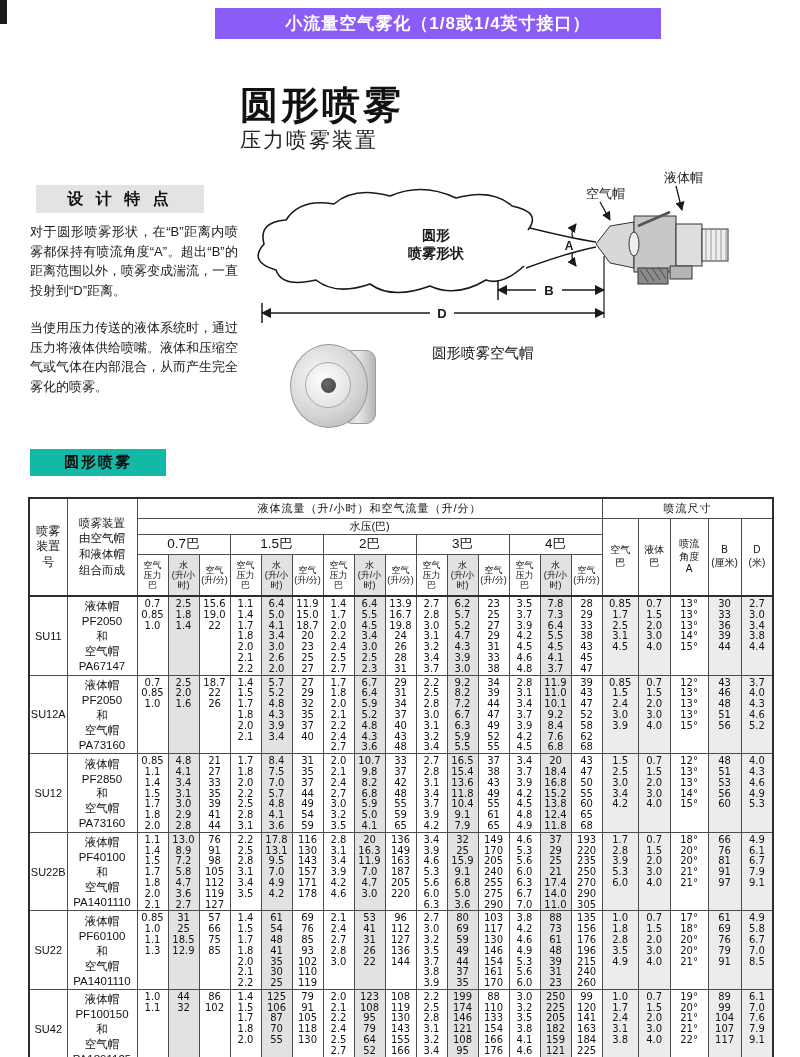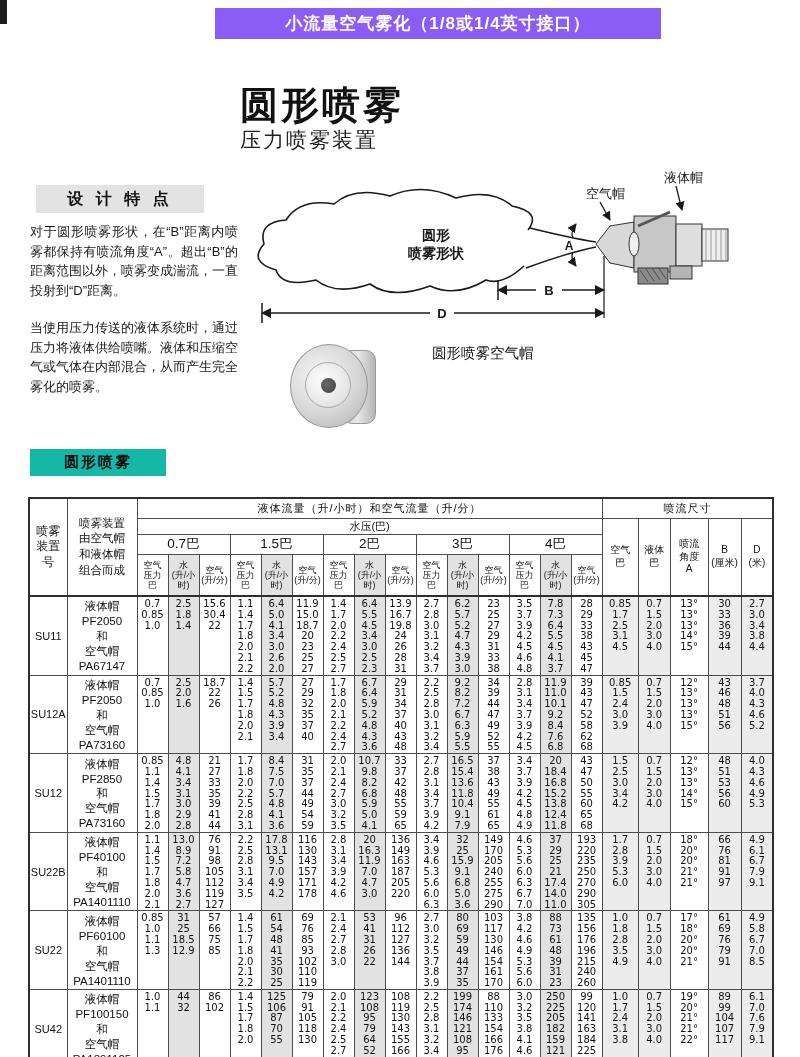--- a/index.html
+++ b/index.html
@@ -241,21 +241,21 @@
 和
 空气帽
 PA67147</td>
           <td class="num grp">0.7
 0.85
 1.0</td>
           <td class="num water">2.5
 1.8
 1.4</td>
           <td class="num">15.6
-30.4
+19.0
 22</td>
           <td class="num grp">1.1
 1.4
 1.7
 1.8
 2.0
 2.1
 2.2</td>
           <td class="num water">6.4
 5.0

